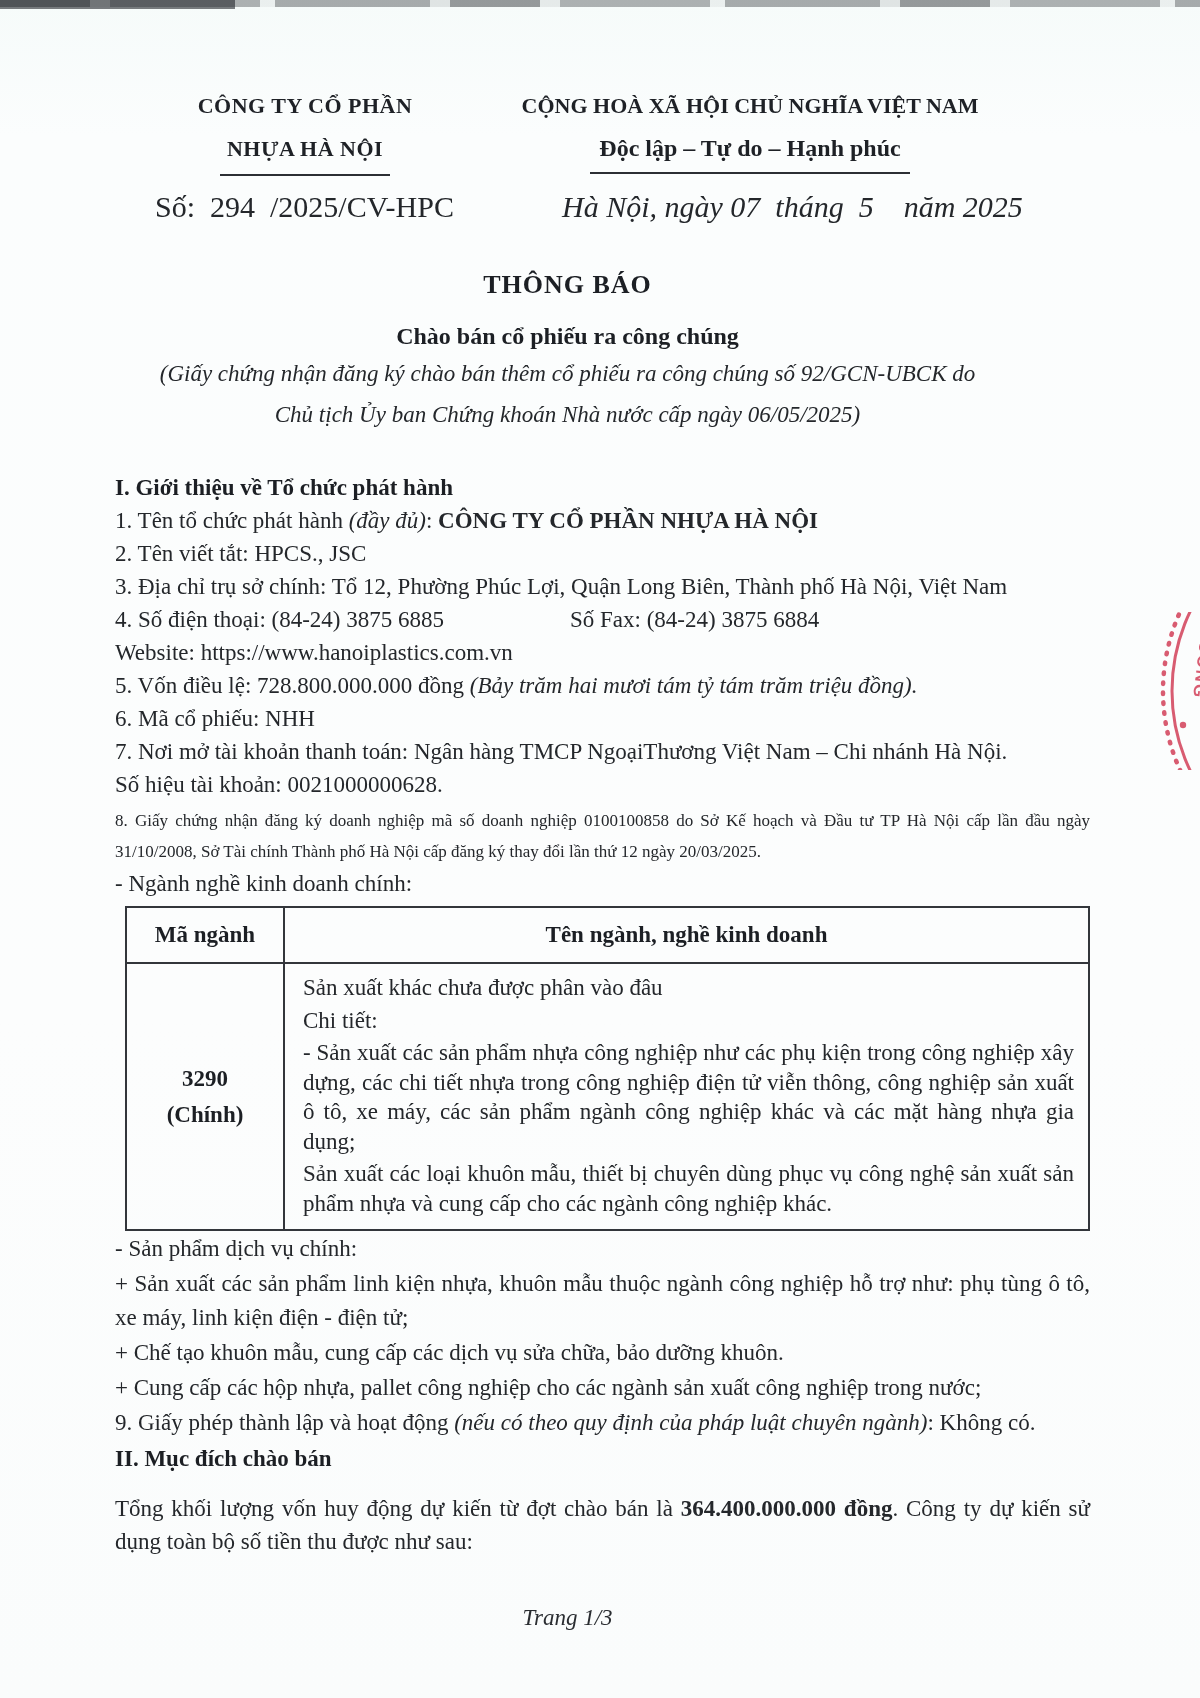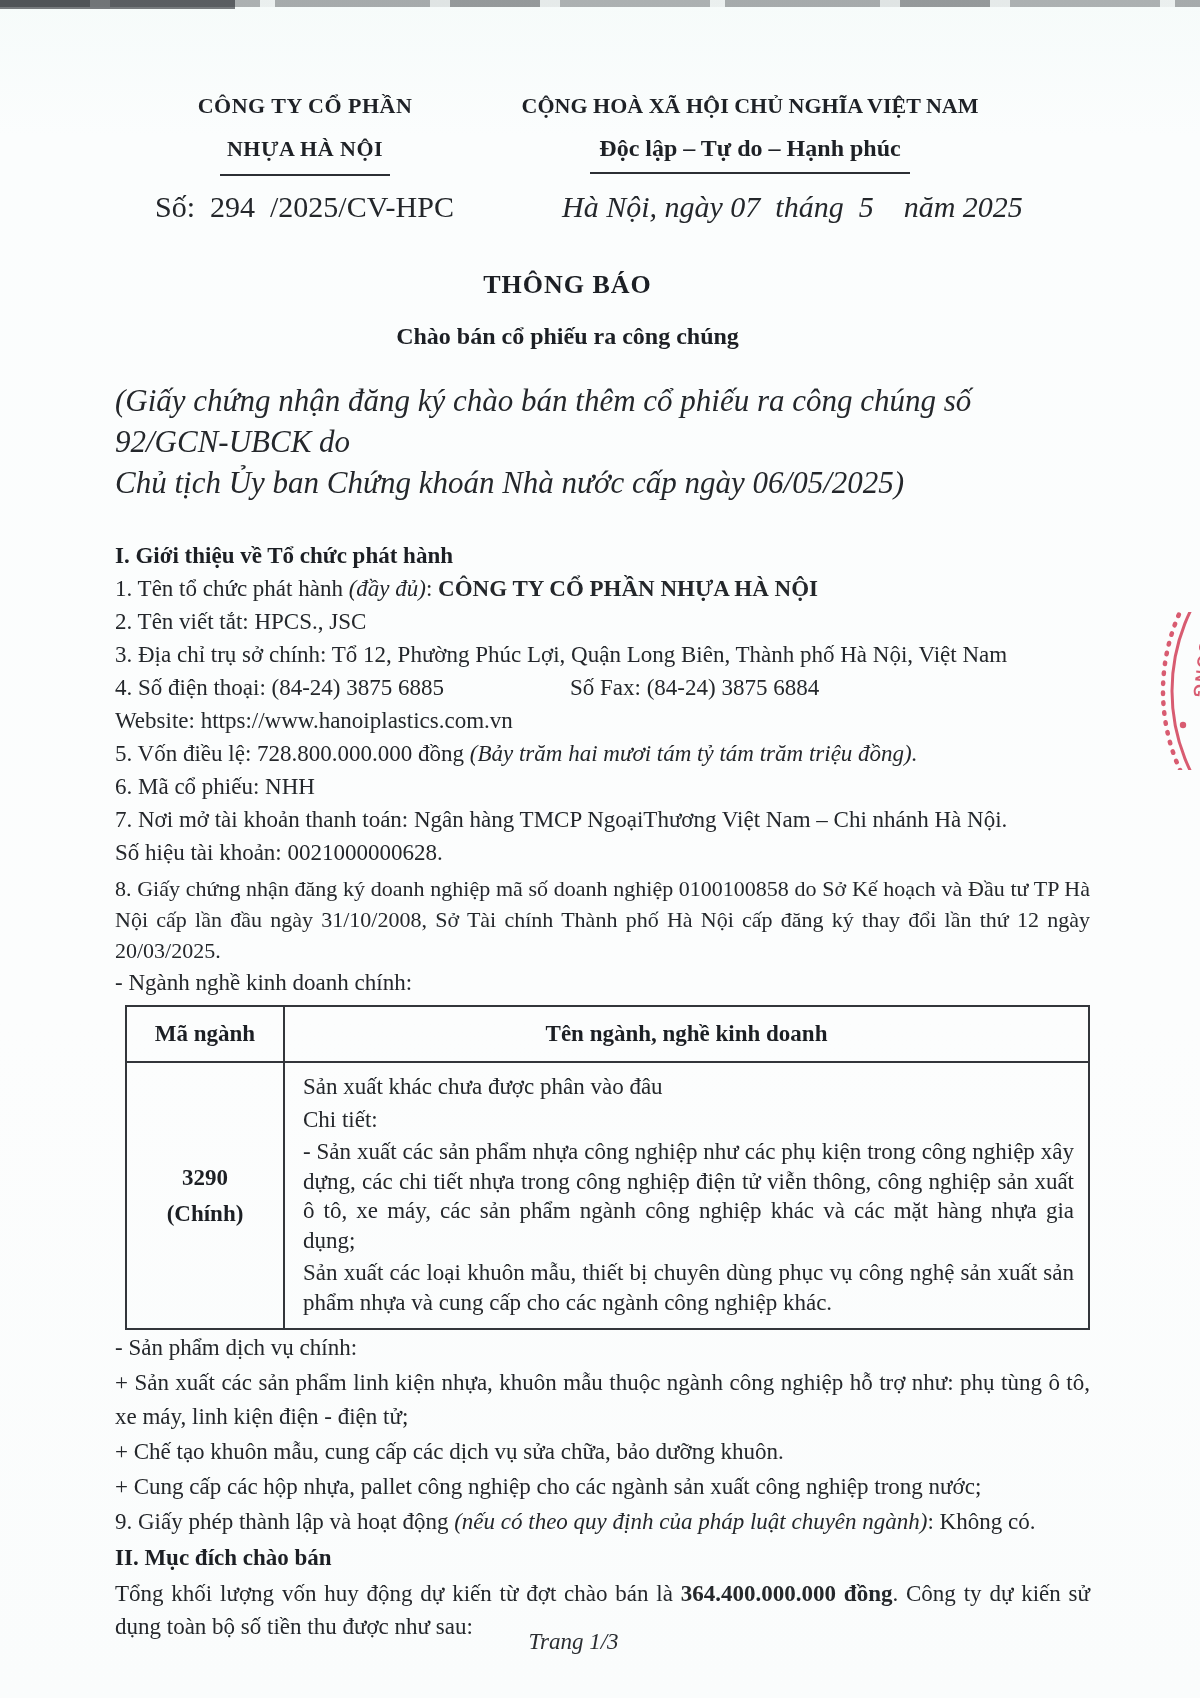--- a/index.html
+++ b/index.html
@@ -41,45 +41,45 @@
   .rule{border-top:2px solid #2c2f34;height:0;}
   .rule-issuer{width:170px;margin:4px auto 0;}
   .rule-motto{width:320px;margin:2px auto 0;}
 
   .ref-row{position:relative;margin-top:14px;font-size:30px;line-height:33px;height:33px;}
   .ref-num{margin-left:40px;}
   .place-date{position:absolute;left:447px;top:0;font-style:italic;}
 
   .doc-title{margin-top:44px;text-align:center;font-weight:bold;font-size:26px;line-height:36px;letter-spacing:1px;color:#1c1f24;}
   .doc-subtitle{margin-top:16px;text-align:center;font-weight:bold;font-size:24px;line-height:34px;color:#1c1f24;}
-  .doc-note{margin-top:27px;font-style:italic;font-size:31px;line-height:41px;}
+  .doc-note{margin-top:0;text-align:center;font-style:italic;font-size:23px;line-height:41px;}
 
   .h1{margin-top:36px;font-weight:bold;font-size:23px;line-height:33px;color:#1c1f24;}
   .line{font-size:23px;line-height:33px;}
   .flexrow .col-phone{display:inline-block;width:455px;}
-  .para{font-size:22px;line-height:31px;text-align:justify;margin:4px 0 0;}
+  .para{font-size:17px;line-height:31px;text-align:justify;margin:4px 0 0;}
 
   
   table.industry{border-collapse:collapse;margin:6px 0 0 10px;width:965px;table-layout:fixed;}
   table.industry,.industry th,.industry td{border:2px solid #33363b;}
   .industry th{font-size:23px;font-weight:bold;height:52px;text-align:center;color:#1c1f24;}
   .col-code{width:158px;}
   .industry td.code-cell{text-align:center;font-weight:bold;font-size:23px;line-height:36px;vertical-align:middle;color:#1c1f24;}
   .industry td.desc-cell{padding:6px 14px 8px 18px;vertical-align:top;}
   .industry td.desc-cell p{margin:3px 0;font-size:23px;line-height:29.5px;}
   .industry td.desc-cell p.just{text-align:justify;}
 
   .after-table{margin-top:20px;}
   .pline{font-size:23px;line-height:34px;margin:1px 0;}
   .pwrap{font-size:23px;line-height:34px;text-align:justify;margin:1px 0;}
   .h1-2{margin-top:2px;font-weight:bold;font-size:23px;line-height:34px;color:#1c1f24;}
-  .s2-para{font-size:23px;line-height:33px;text-align:justify;margin-top:2px;}
+  .s2-para{font-size:23px;line-height:33px;text-align:justify;margin-top:16px;}
 
-  .footer{position:absolute;left:121px;top:1605px;width:905px;text-align:center;
-          font-style:italic;font-size:23px;color:#2a2d31;margin-top:24px;}
+  .footer{position:absolute;left:115px;top:1605px;width:905px;text-align:center;
+          font-style:italic;font-size:23px;color:#2a2d31;}
 
   
   .stamp{position:absolute;right:0;top:612px;width:50px;height:158px;overflow:hidden;opacity:.92;}
 </style>
 </head>
 <body>
 
 <div class="page">
 
   <div class="scan-edge"></div>

